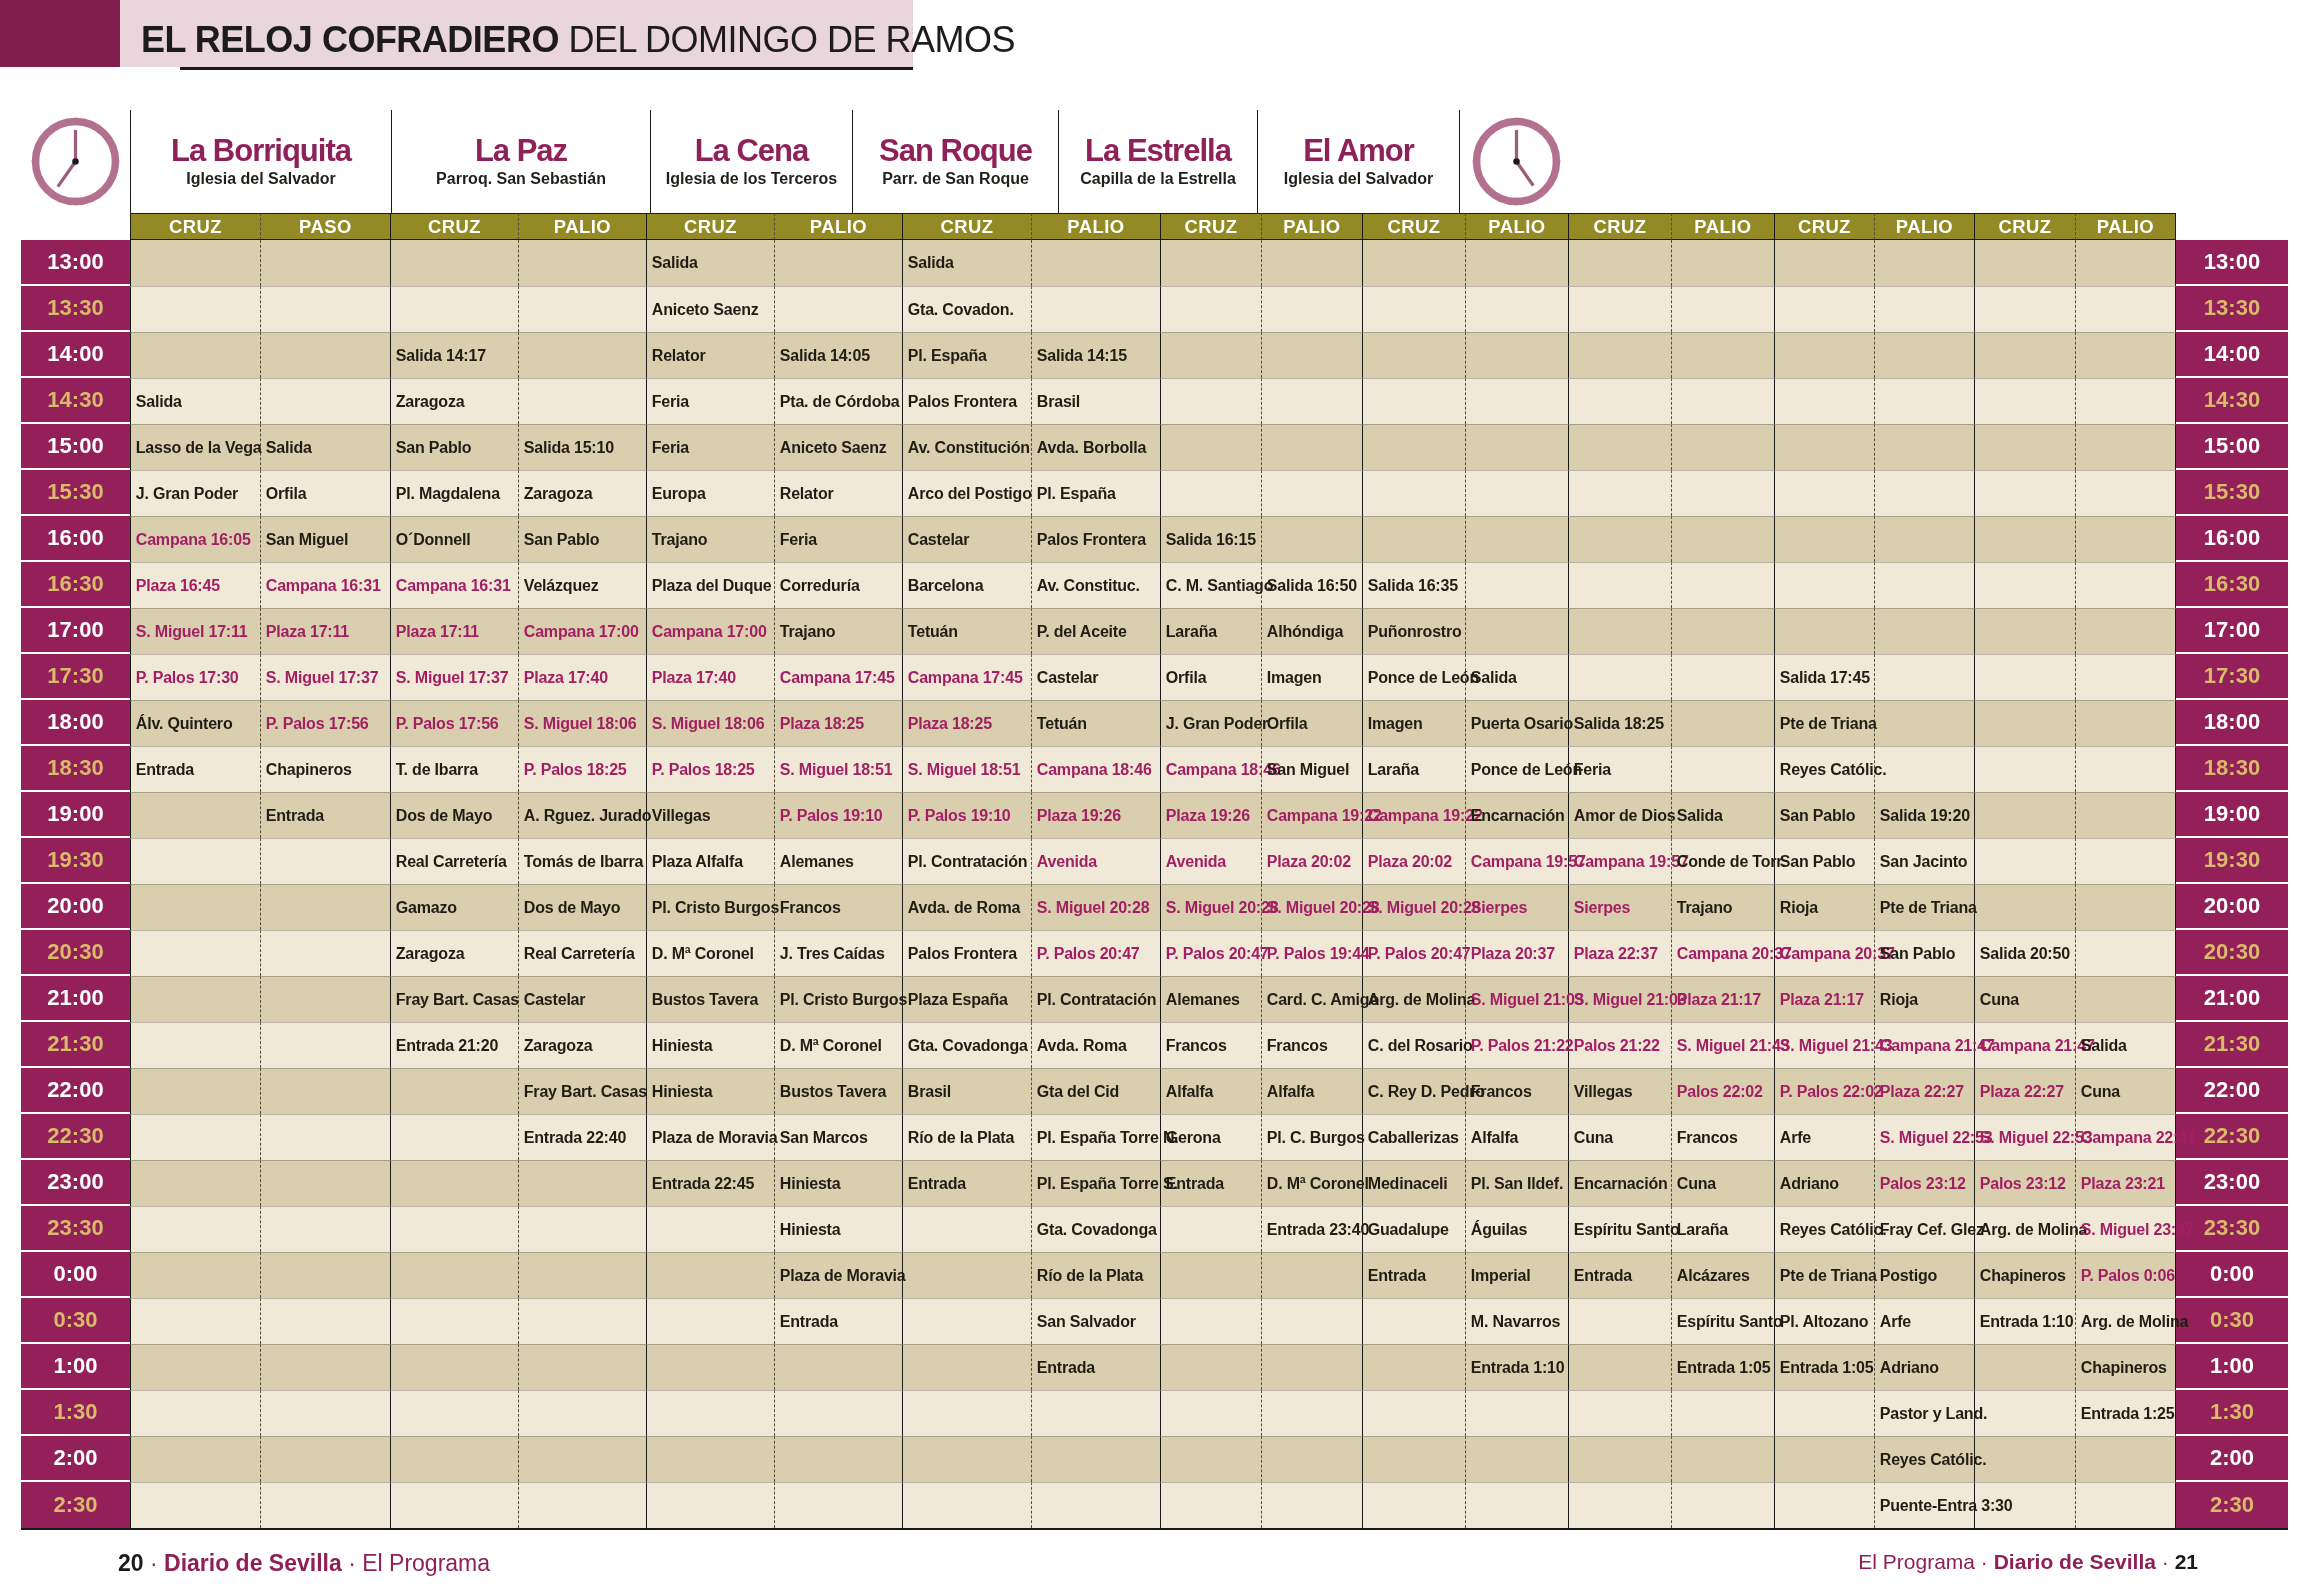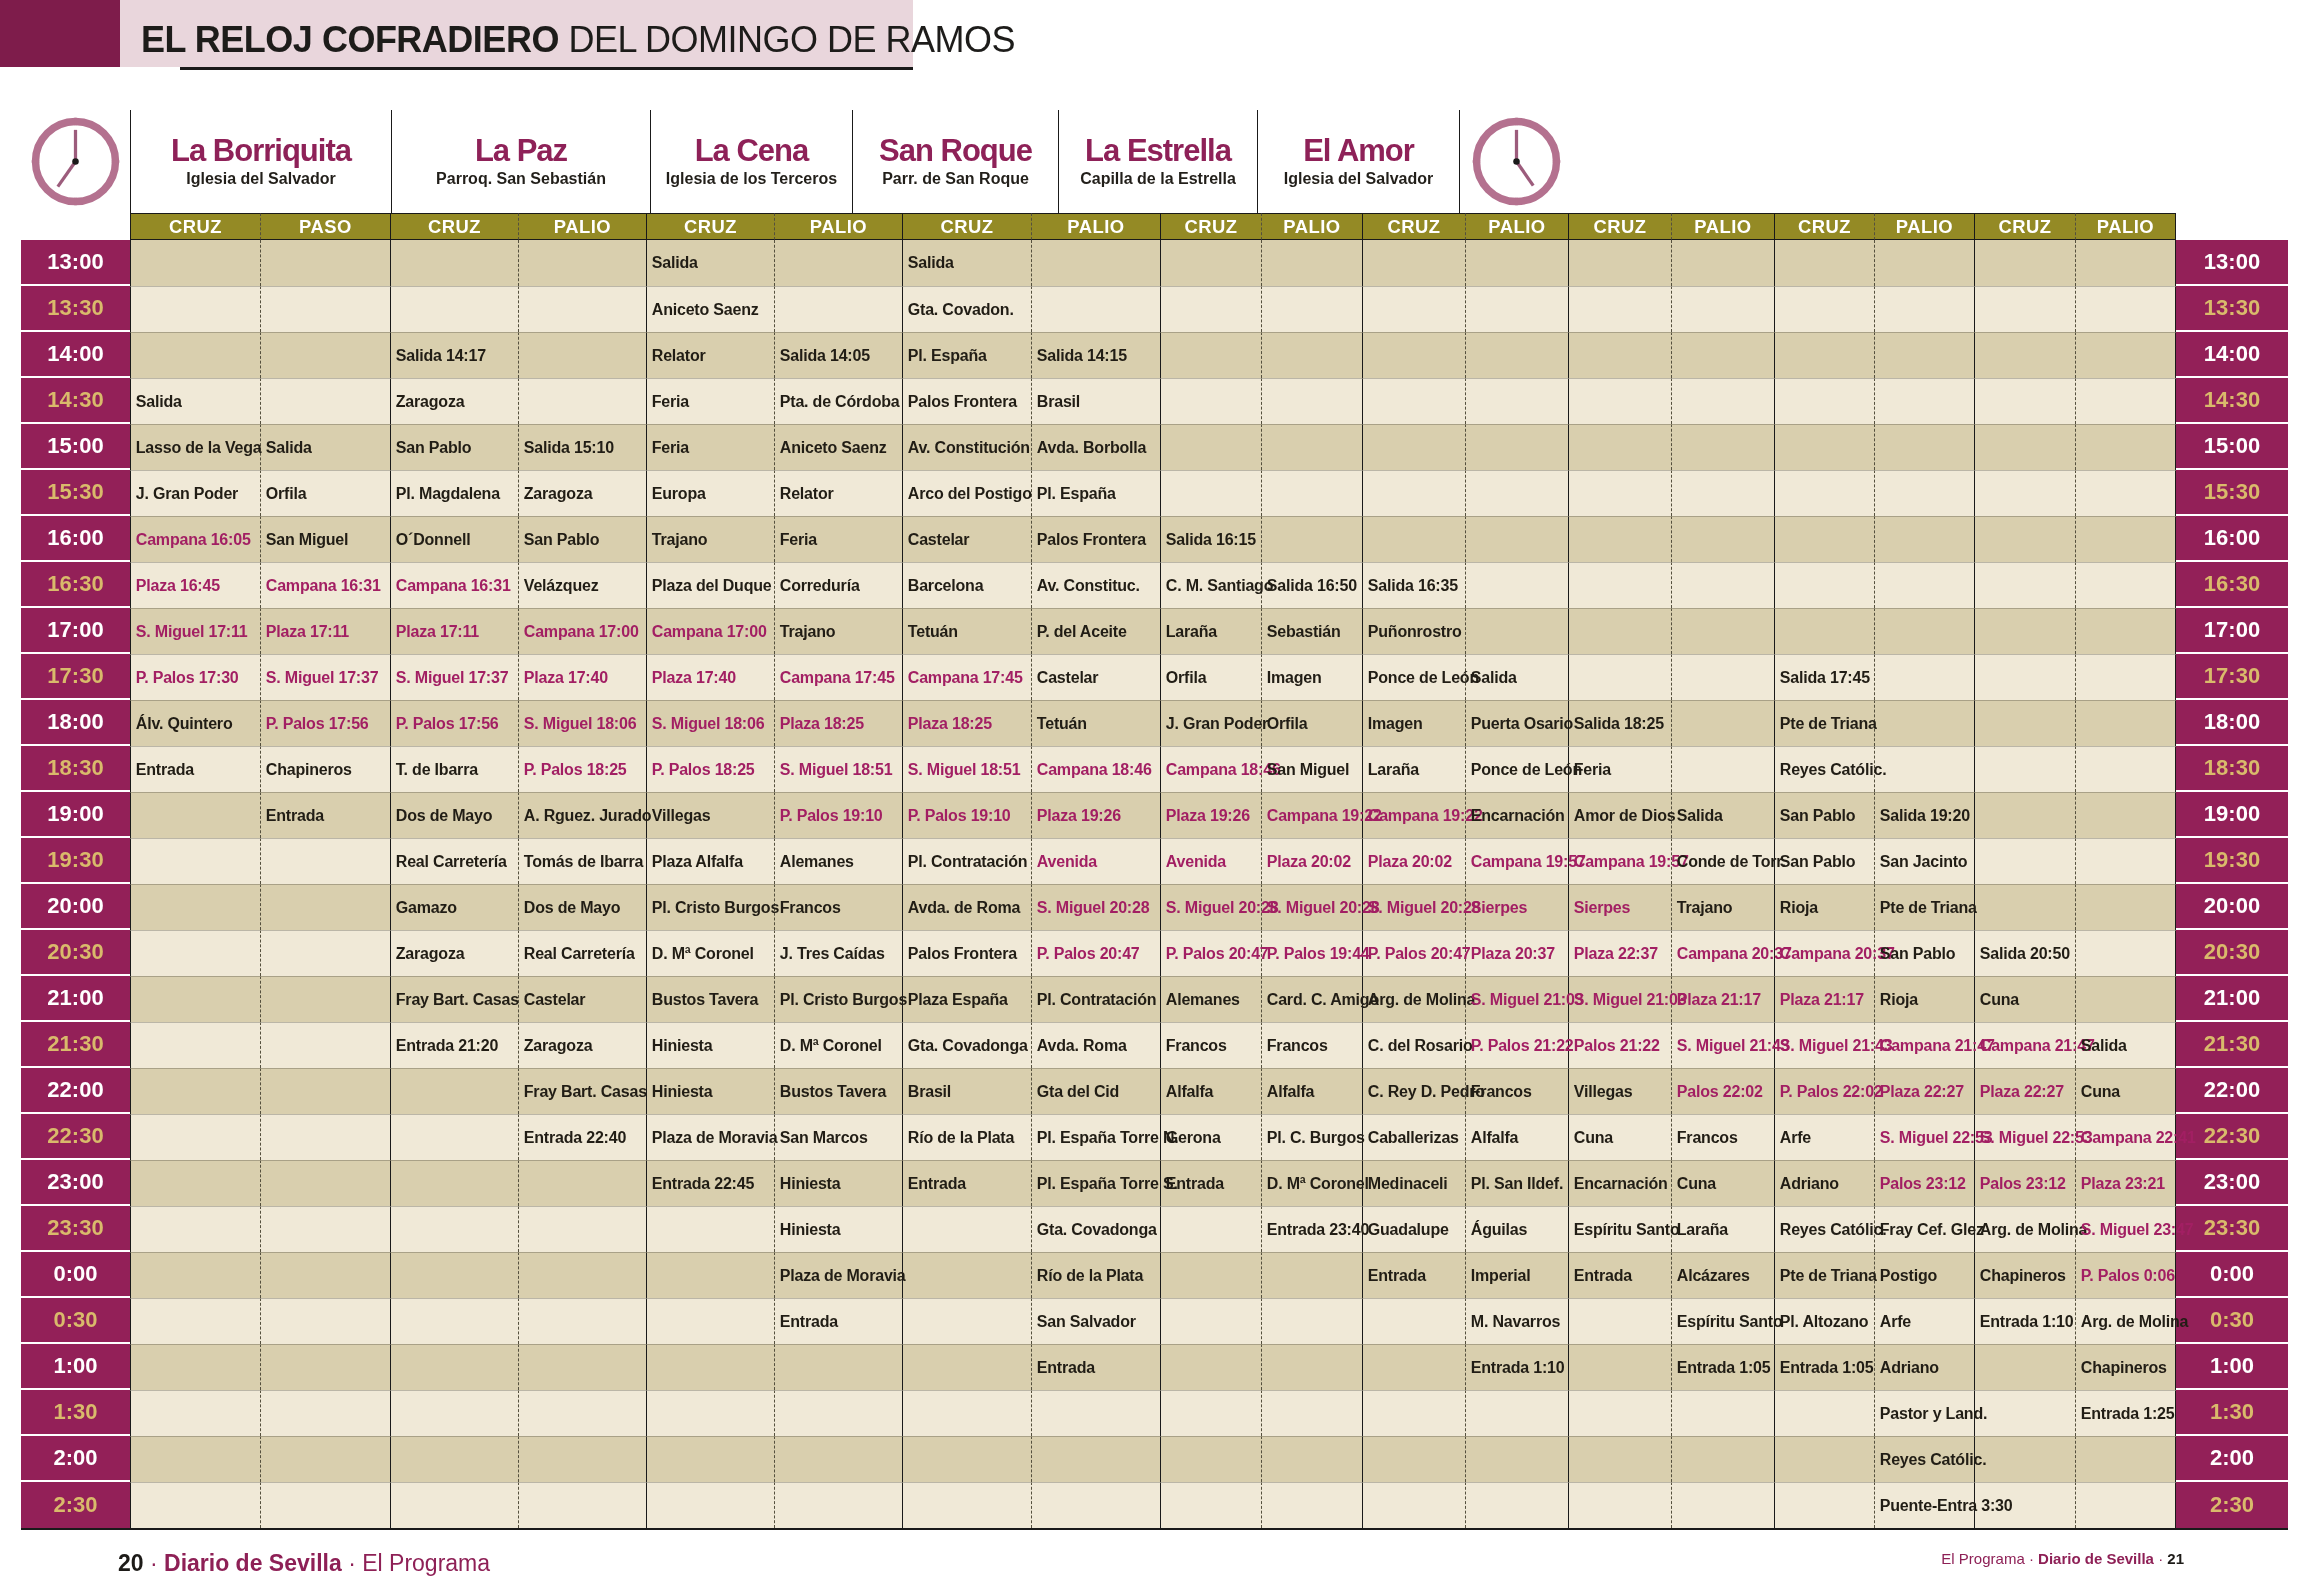--- a/index.html
+++ b/index.html
@@ -35,21 +35,21 @@
   .cell span{position:relative;z-index:2}
   .cell.dark{background:#D9CFAE}
   .cell.light{background:#F0E9D7}
   .cell.m{color:#A21F63}
   .rt .cell{border-top:1px solid rgba(0,0,0,0.22)}
   .solid-l{border-left:1.9px solid #1A1A1A}
   .dash-l{border-left:1px dashed #55503E}
   .solid-r{border-right:1.9px solid #1A1A1A}
 
   .footL{position:absolute;left:118px;top:1550px;font-size:23px;color:#8E2056;white-space:nowrap}
-  .footR{position:absolute;right:123px;top:1550px;font-size:15px;color:#8E2056;white-space:nowrap}
+  .footR{position:absolute;right:109px;top:1550px;font-size:21px;color:#8E2056;white-space:nowrap}
   .pg{color:#1D1B18;font-weight:bold}
   .brand{font-weight:bold}
 </style>
 </head>
 <body>
 
 <div class="corner"></div>
 <div class="band">
   <div class="ttl"><span class="b">EL RELOJ COFRADIERO</span><span> DEL DOMINGO DE RAMOS</span></div>
 </div>
@@ -616,21 +616,21 @@
         <div class="cell dark solid-l" style="width:129px">
           <span>Tetuán</span>
         </div>
         <div class="cell dark dash-l" style="width:129px">
           <span>P. del Aceite</span>
         </div>
         <div class="cell dark solid-l" style="width:101px">
           <span>Laraña</span>
         </div>
         <div class="cell dark dash-l" style="width:101px">
-          <span>Sebastián</span>
+          <span>Alhóndiga</span>
         </div>
         <div class="cell dark solid-l" style="width:103px">
           <span>Puñonrostro</span>
         </div>
         <div class="cell dark dash-l" style="width:103px">
           <span></span>
         </div>
         <div class="cell dark solid-l" style="width:103px">
           <span></span>
         </div>

